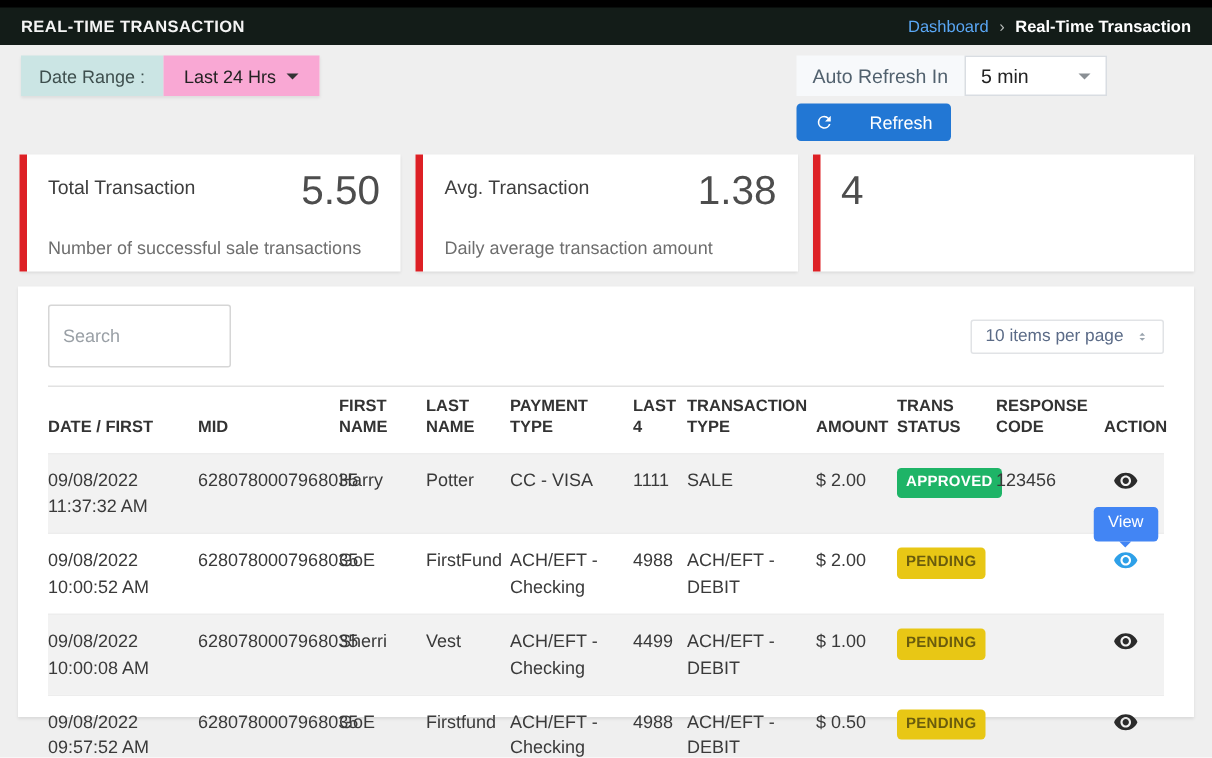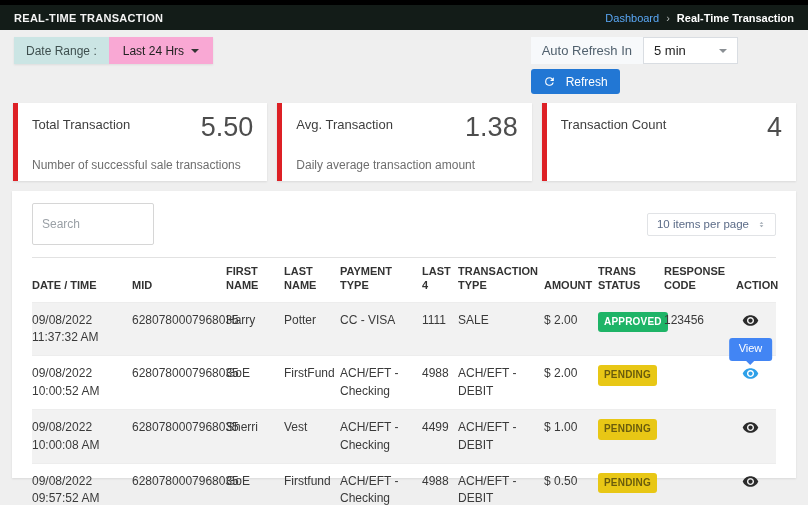--- a/index.html
+++ b/index.html
@@ -22,21 +22,21 @@
   .date-range-value { background:#f9a8d4; color:#222; display:flex; align-items:center; gap:7px; padding:0 14px; cursor:pointer; }
   .caret-down { width:0; height:0; border-left:4px solid transparent; border-right:4px solid transparent; border-top:4px solid #333; display:inline-block; }
 
   .refresh-group { display:flex; flex-direction:column; align-items:flex-start; }
   .auto-refresh-row { display:flex; height:27px; font-size:13px; }
   .auto-refresh-label { background:#f7f9fb; color:#51616e; display:flex; align-items:center; padding:0 11px; }
   .auto-refresh-select { background:#fff; border:1px solid #d9dde2; width:95px; display:flex; align-items:center;
     justify-content:space-between; padding:0 10px; color:#222; cursor:pointer; }
   .select-caret { width:0; height:0; border-left:4px solid transparent; border-right:4px solid transparent; border-top:4px solid #8a8f94; }
   .refresh-btn { margin-top:5px; background:#2277d4; color:#fff; border:none; border-radius:3px; height:25px;
-    padding:0 12px; font-size:12px; font-family:inherit; display:flex; align-items:center; gap:10px; cursor:pointer; }
+    padding:0 12px; font-size:12px; font-family:inherit; display:flex; align-items:center; gap:24px; cursor:pointer; }
   .refresh-btn svg { width:13px; height:13px; fill:#fff; }
 
   
   .stats { display:flex; gap:10px; margin:9px 12px 0 13px; }
   .stat-card { flex:1; background:#fff; border-left:5px solid #dd2025; height:78px; padding:11px 14px 9px 14px;
     display:flex; flex-direction:column; box-shadow:0 1px 2px rgba(0,0,0,.09); }
   .stat-top { display:flex; justify-content:space-between; align-items:flex-start; }
   .stat-title { font-size:13px; color:#3e3e3e; padding-top:3px; }
   .stat-value { font-size:27px; font-weight:300; color:#4d4d4d; line-height:1; }
   .stat-desc { margin-top:auto; font-size:12px; color:#6e6e6e; }
@@ -119,21 +119,20 @@
   </div>
   <div class="stat-card">
     <div class="stat-top">
       <span class="stat-title">Avg. Transaction</span>
       <span class="stat-value">1.38</span>
     </div>
     <span class="stat-desc">Daily average transaction amount</span>
   </div>
   <div class="stat-card">
     <div class="stat-top">
-      <span class="stat-title">Transaction Count</span>
       <span class="stat-value">4</span>
     </div>
   </div>
 </div>
 
 <div class="main-card">
   <div class="toolbar">
     <input class="search-input" type="text" placeholder="Search" style="">
     <div class="items-per-page">
       <span>10 items per page</span>
@@ -152,21 +151,21 @@
       <col style="width:82px">
         <col style="width:36px">
         <col style="width:86px">
         <col style="width:54px">
       <col style="width:66px">
         <col style="width:72px">
         <col style="width:40px">
     </colgroup>
     <thead>
         <tr id="thead-row">
-          <th>DATE / TIME</th>
+          <th>DATE / FIRST</th>
           <th>MID</th>
           <th>FIRST NAME</th>
           <th>LAST NAME</th>
           <th>PAYMENT TYPE</th>
           <th>LAST 4</th>
           <th>TRANSACTION TYPE</th>
           <th>AMOUNT</th>
           <th>TRANS STATUS</th>
           <th>RESPONSE CODE</th>
           <th>ACTION</th>

